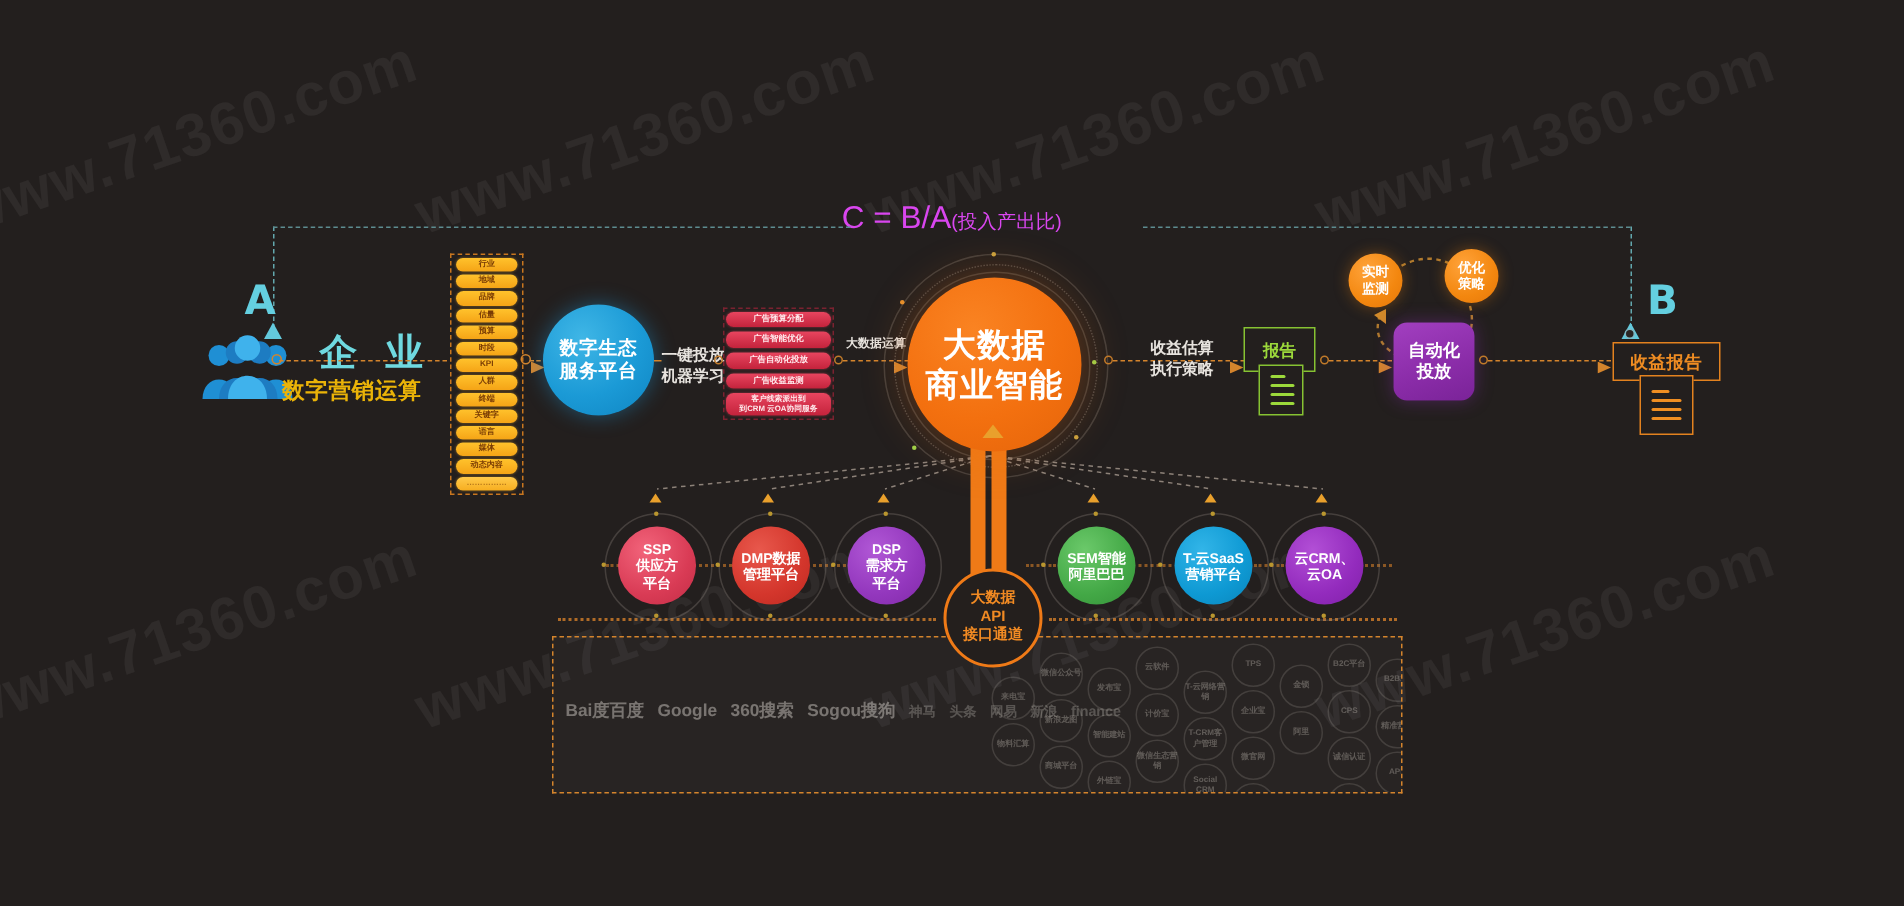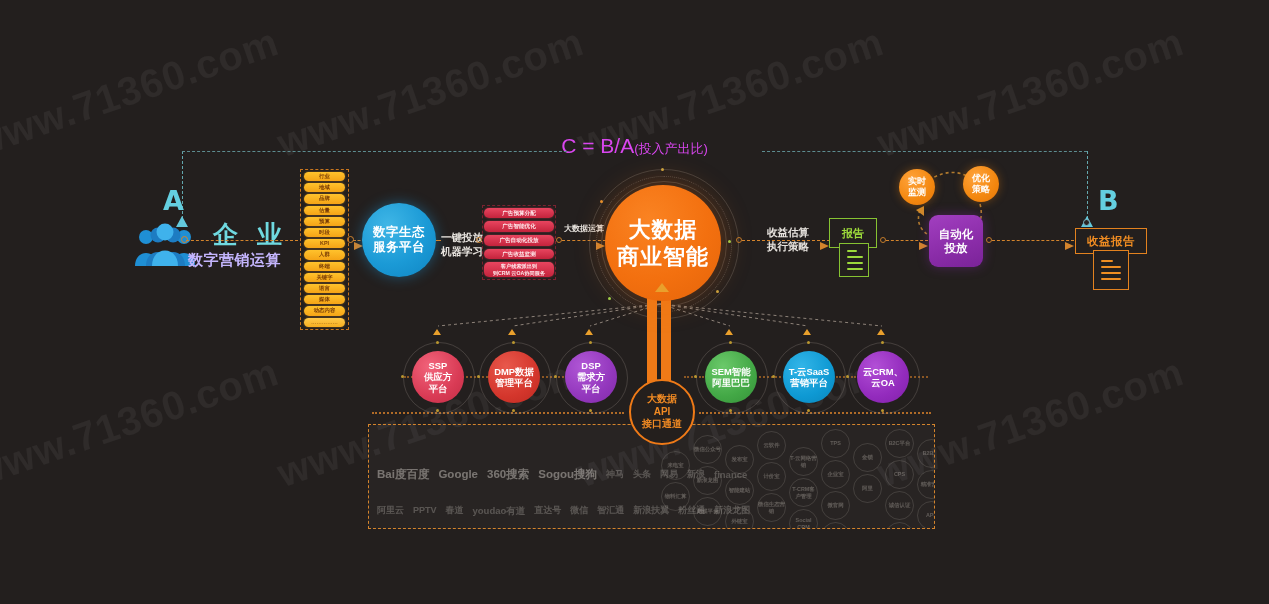--- a/index.html
+++ b/index.html
@@ -45,21 +45,21 @@
   }
 
   
   .people{position:absolute;}
 
   
   #ent-main{
     color:#6fd9e0;font-size:25px;font-weight:700;letter-spacing:6px;
   }
   #ent-sub{
-    color:#c4b5fd;font-size:15px;font-weight:700;letter-spacing:.5px;
+    color:#eab308;font-size:15px;font-weight:700;letter-spacing:.5px;
   }
 
   
   #tagcol{
     left:300px;top:169px;width:49px;height:161px;
     border:1px dashed #c8761f;box-sizing:border-box;
     padding:2px 2px;display:flex;flex-direction:column;
     justify-content:space-between;align-items:center;
   }
   .tag{
@@ -530,32 +530,20 @@
       <span class="logo big">Sogou搜狗</span>
       <span class="logo cn faint">神马</span>
       <span class="logo cn faint">头条</span>
       <span class="logo cn faint">网易</span>
       <span class="logo cn faint">新浪</span>
       <span class="logo faint">finance</span>
     </div>
 
 
 
-    <div class="logorow" style="top:80px;">
-      <span class="logo cn faint">阿里云</span>
-      <span class="logo cn faint">PPTV</span>
-      <span class="logo cn faint">春道</span>
-      <span class="logo faint">youdao有道</span>
-      <span class="logo cn faint">直达号</span>
-      <span class="logo cn faint">微信</span>
-      <span class="logo cn faint">智汇通</span>
-      <span class="logo cn faint">新浪扶翼</span>
-      <span class="logo cn faint">粉丝通</span>
-      <span class="logo cn faint">新浪龙图</span>
-    </div>
 
     <div class="abs" style="left:292px;top:4px;display:flex;gap:3px;align-items:flex-start;">
       <div class="bubblecol" style="margin-top:22px;">
         <div class="bubble">来电宝</div>
         <div class="bubble">物料汇算</div>
       </div>
       <div class="bubblecol" style="margin-top:6px;">
         <div class="bubble">微信公众号</div>
         <div class="bubble">新浪龙图</div>
         <div class="bubble">商城平台</div>

